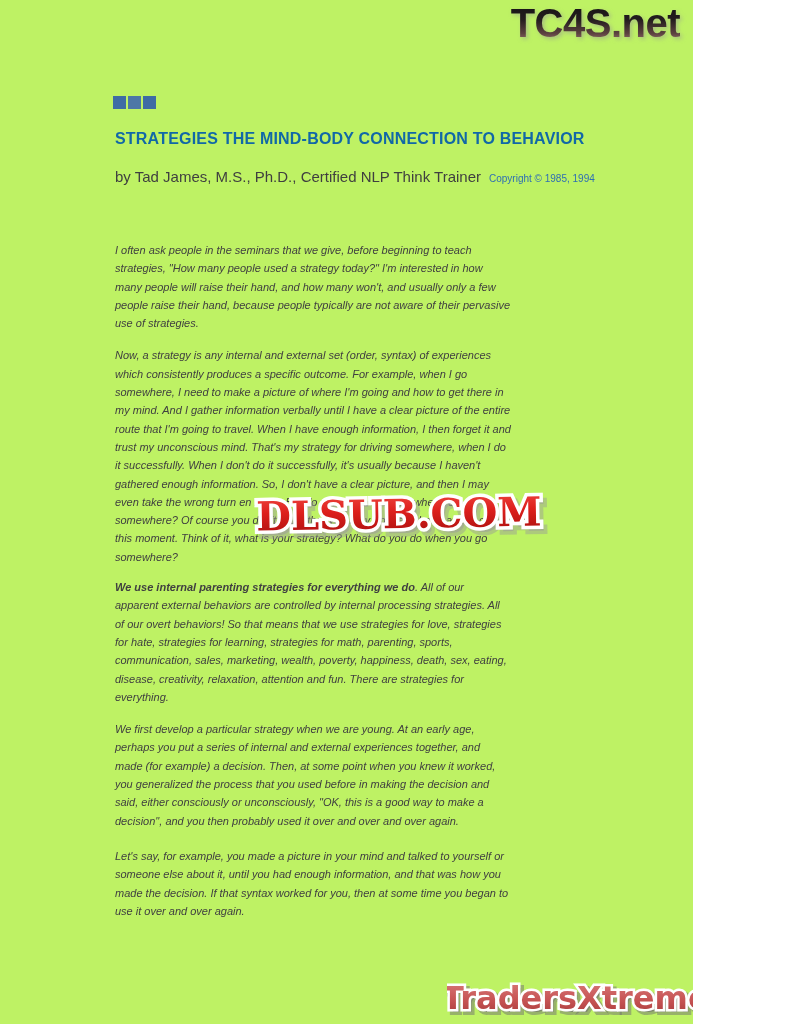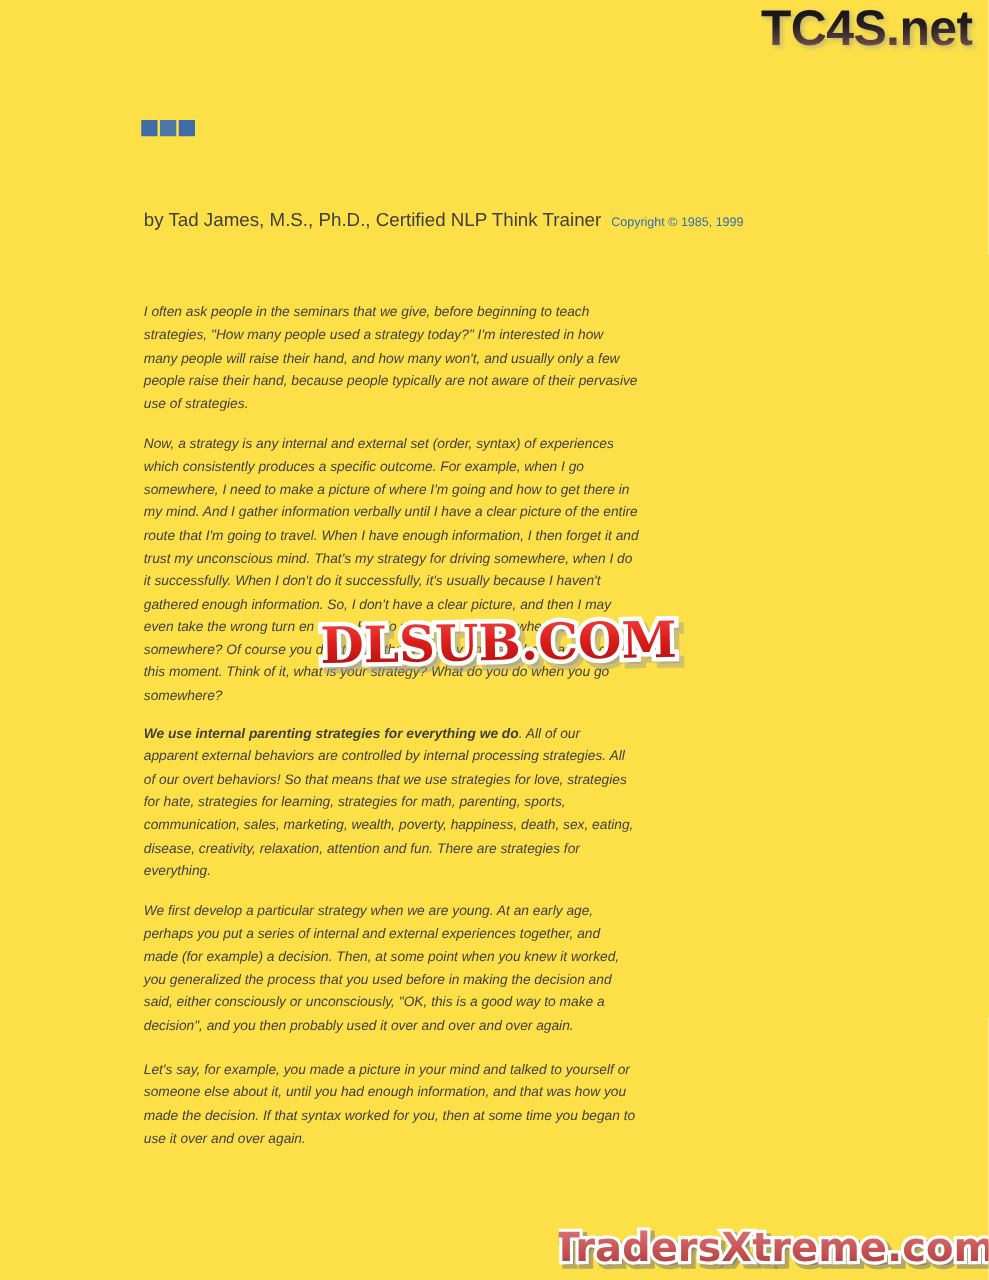--- a/index.html
+++ b/index.html
@@ -1,19 +1,19 @@
 <!DOCTYPE html>
 <html><head>
 <meta charset="utf-8">
 <style>
   html,body{margin:0;padding:0;background:#ffffff;}
   .page{
     position:relative;
-    width:791px;height:1024px;
-    background:#fde047;
+    width:693px;height:1024px;
+    background:#bef264;
     font-family:"Liberation Sans", sans-serif;
     overflow:hidden;
   }
   
   .site-logo{
     position:absolute;top:1px;right:13px;
     font-size:40px;font-weight:bold;letter-spacing:-0.5px;
     background:linear-gradient(180deg,#121212 0%,#241d1f 42%,#5c4240 72%,#a8837b 96%);
     -webkit-background-clip:text;background-clip:text;
     color:transparent;-webkit-text-fill-color:transparent;
@@ -54,23 +54,24 @@
 <div class="page">
 
   <div class="site-logo">TC4S.net</div>
 
   <div class="squares">
     <span class="square"></span>
     <span class="square mid"></span>
     <span class="square"></span>
   </div>
 
+  <h1 class="title">STRATEGIES THE MIND-BODY CONNECTION TO BEHAVIOR</h1>
 
   <div class="byline">
-    <span>by Tad James, M.S., Ph.D., Certified NLP Think Trainer</span><span class="copyright">Copyright © 1985, 1999</span>
+    <span>by Tad James, M.S., Ph.D., Certified NLP Think Trainer</span><span class="copyright">Copyright © 1985, 1994</span>
   </div>
 
   <div class="body-text">
     <p class="mb14">I often ask people in the seminars that we give, before beginning to teach
 strategies, "How many people used a strategy today?" I'm interested in how
 many people will raise their hand, and how many won't, and usually only a few
 people raise their hand, because people typically are not aware of their pervasive
 use of strategies.</p>
     <p class="mb12">Now, a strategy is any internal and external set (order, syntax) of experiences
 which consistently produces a specific outcome. For example, when I go

